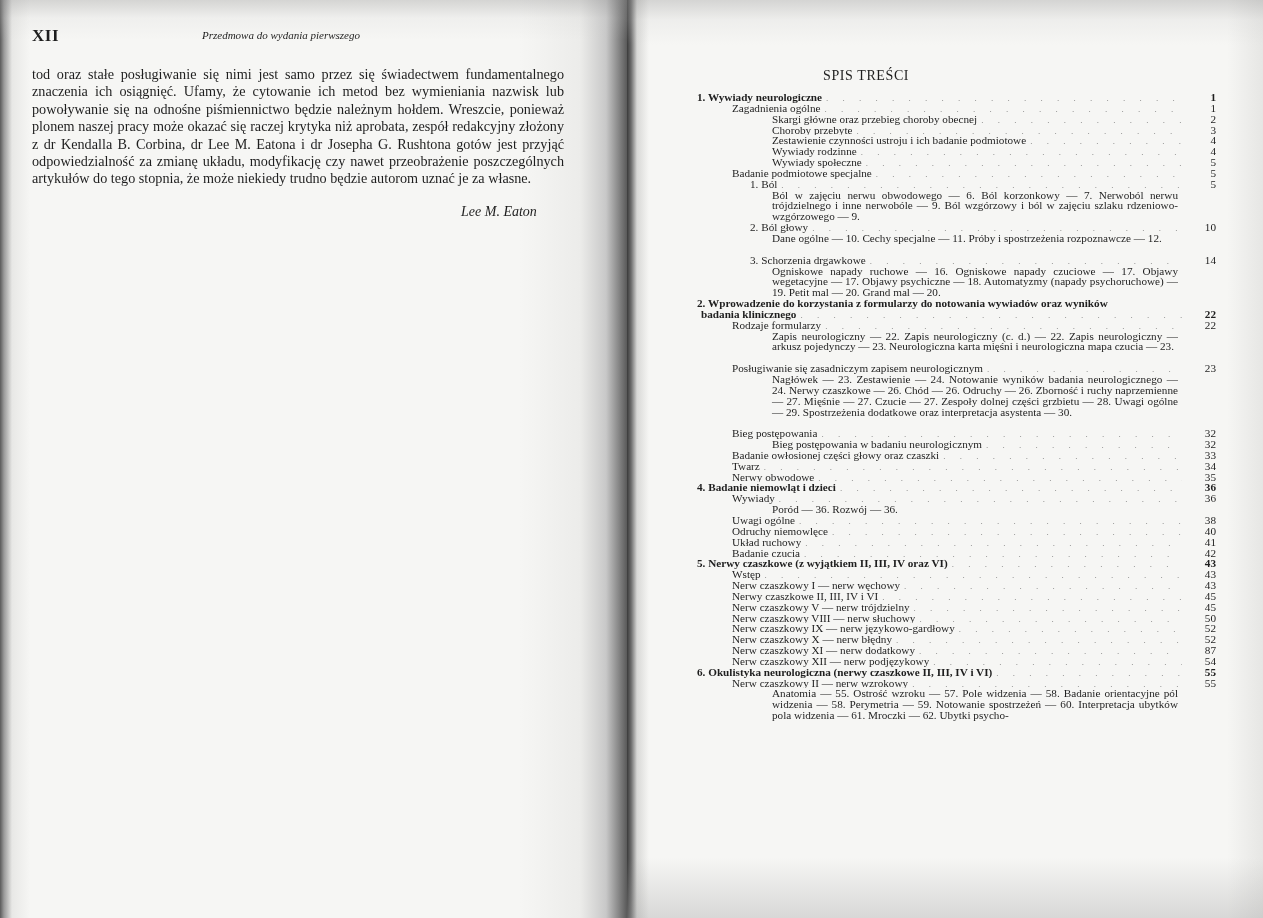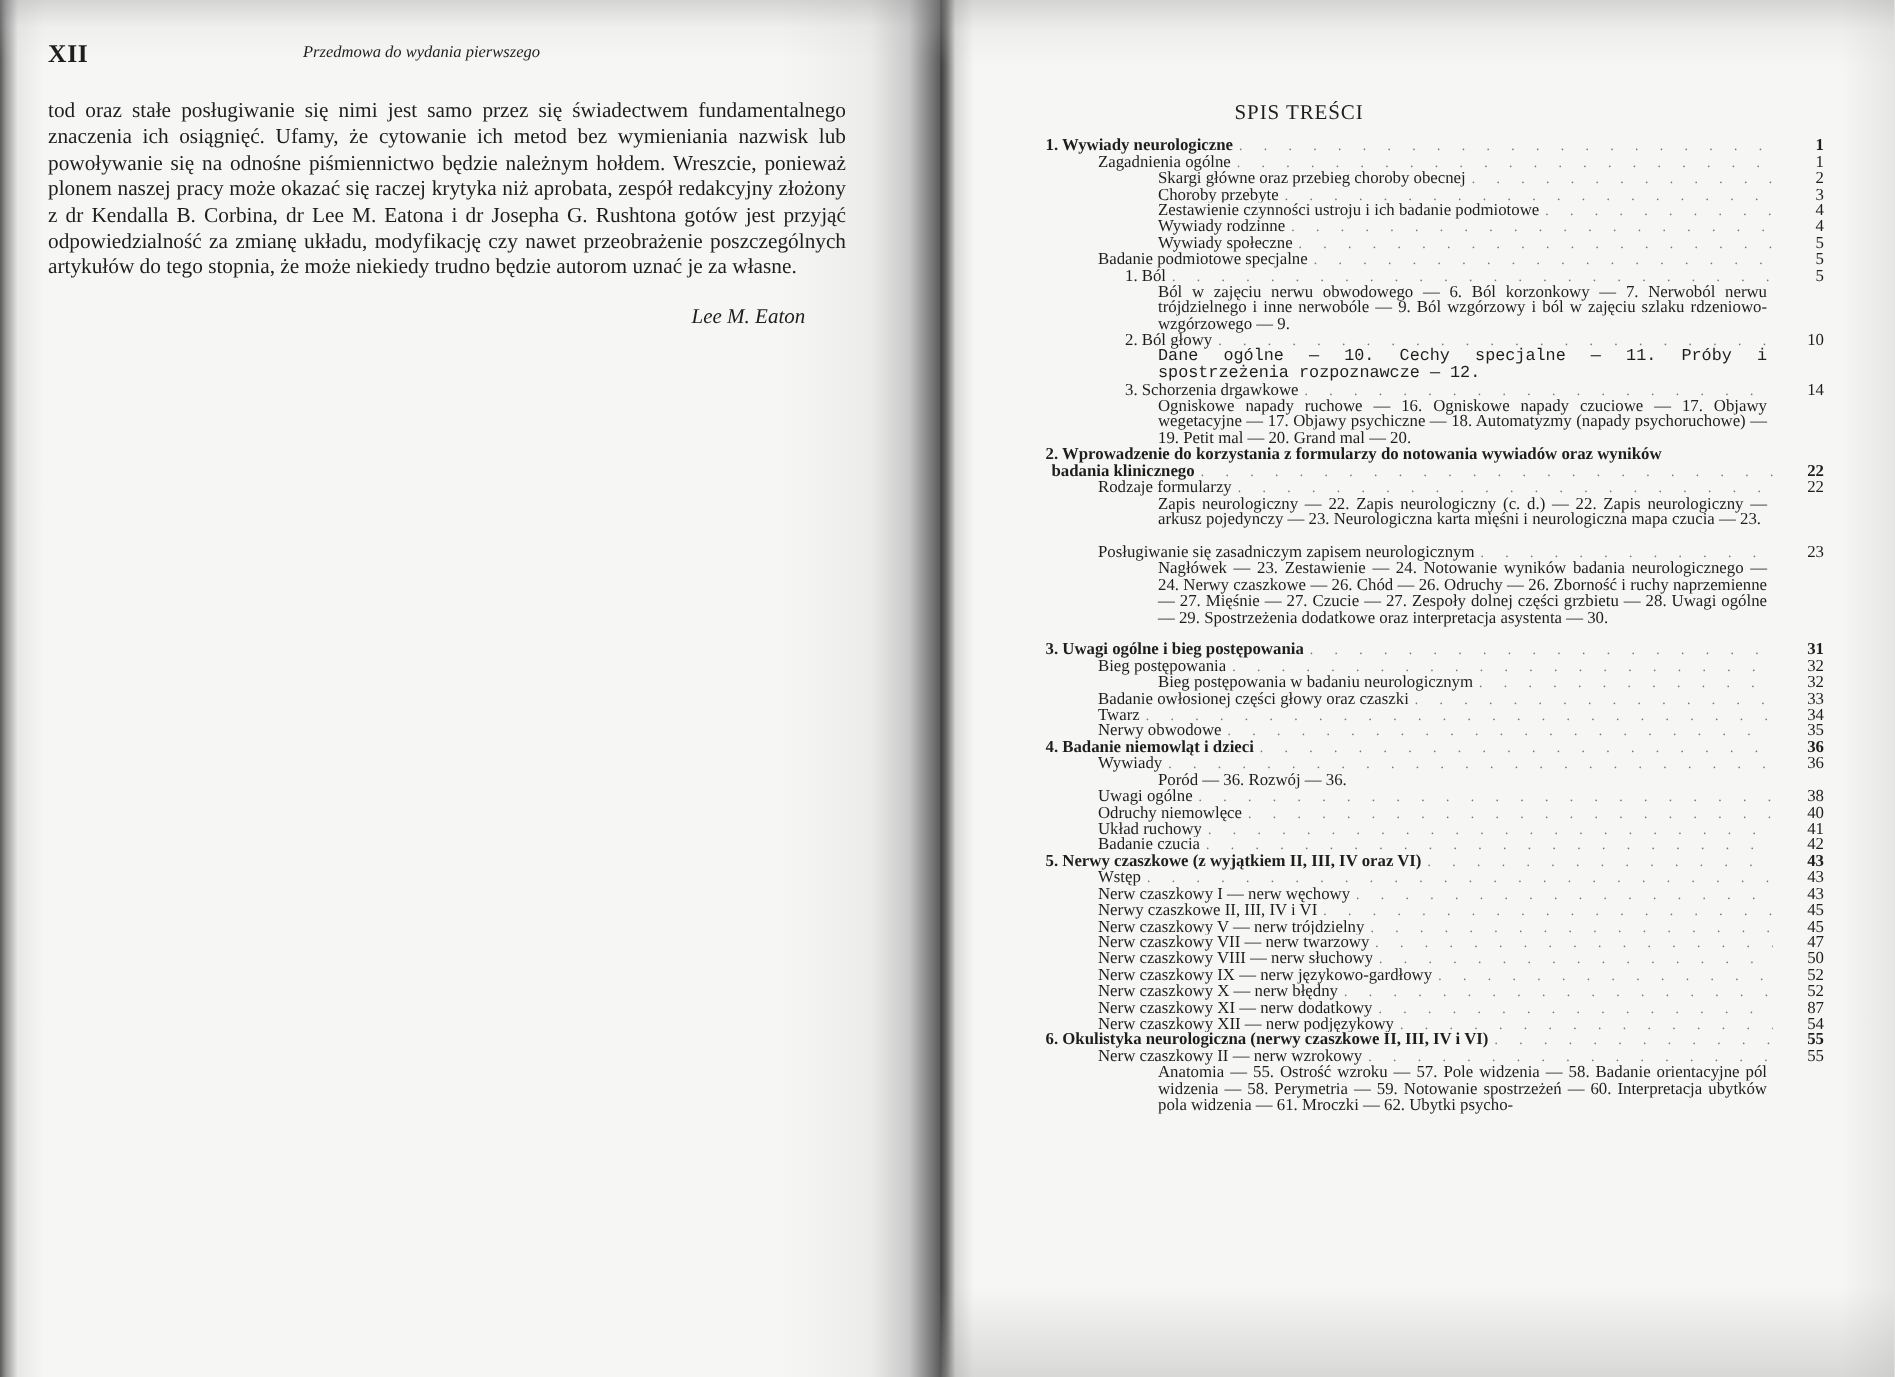--- a/index.html
+++ b/index.html
@@ -113,21 +113,21 @@
         <span class="label">1. Ból</span>
         <span class="leader" style="margin-right: 30px;"></span>
         <span class="page">5</span>
       </div>
       <div class="toc-para lvl2" style="height: 32.55px;">Ból w zajęciu nerwu obwodowego — 6. Ból korzonkowy — 7. Nerwoból nerwu trójdzielnego i inne nerwobóle — 9. Ból wzgórzowy i ból w zajęciu szlaku rdzeniowo-wzgórzowego — 9.</div>
       <div class="toc-row lvl2n">
         <span class="label">2. Ból głowy</span>
         <span class="leader" style="margin-right: 30px;"></span>
         <span class="page">10</span>
       </div>
-      <div class="toc-para lvl2" style="height: 21.7px; font-family: Liberation Mono, monospace;">Dane ogólne — 10. Cechy specjalne — 11. Próby i spostrzeżenia rozpoznawcze — 12.</div>
+      <div class="toc-para lvl2" style="height: 21.7px;">Dane ogólne — 10. Cechy specjalne — 11. Próby i spostrzeżenia rozpoznawcze — 12.</div>
       <div class="toc-row lvl2n">
         <span class="label">3. Schorzenia drgawkowe</span>
         <span class="leader" style="margin-right: 30px;"></span>
         <span class="page">14</span>
       </div>
       <div class="toc-para lvl2" style="height: 32.55px;">Ogniskowe napady ruchowe — 16. Ogniskowe napady czuciowe — 17. Objawy wegetacyjne — 17. Objawy psychiczne — 18. Automatyzmy (napady psychoruchowe) — 19. Petit mal — 20. Grand mal — 20.</div>
       <div class="toc-row lvl0 bold">
         <span class="label">2. Wprowadzenie do korzystania z formularzy do notowania wywiadów oraz wyników</span>
       </div>
       <div class="toc-row lvl0cont bold">
@@ -140,25 +140,20 @@
         <span class="leader" style="margin-right: 30px;"></span>
         <span class="page">22</span>
       </div>
       <div class="toc-para lvl2" style="height: 32.55px;">Zapis neurologiczny — 22. Zapis neurologiczny (c. d.) — 22. Zapis neurologiczny — arkusz pojedynczy — 23. Neurologiczna karta mięśni i neurologiczna mapa czucia — 23.</div>
       <div class="toc-row lvl1">
         <span class="label">Posługiwanie się zasadniczym zapisem neurologicznym</span>
         <span class="leader" style="margin-right: 30px;"></span>
         <span class="page">23</span>
       </div>
       <div class="toc-para lvl2" style="height: 54.25px;">Nagłówek — 23. Zestawienie — 24. Notowanie wyników badania neurologicznego — 24. Nerwy czaszkowe — 26. Chód — 26. Odruchy — 26. Zborność i ruchy naprzemienne — 27. Mięśnie — 27. Czucie — 27. Zespoły dolnej części grzbietu — 28. Uwagi ogólne — 29. Spostrzeżenia dodatkowe oraz interpretacja asystenta — 30.</div>
-      <div class="toc-row lvl0 bold">
-        <span class="label">3. Uwagi ogólne i bieg postępowania</span>
-        <span class="leader" style="margin-right: 30px;"></span>
-        <span class="page">31</span>
-      </div>
       <div class="toc-row lvl1">
         <span class="label">Bieg postępowania</span>
         <span class="leader" style="margin-right: 30px;"></span>
         <span class="page">32</span>
       </div>
       <div class="toc-row lvl2">
         <span class="label">Bieg postępowania w badaniu neurologicznym</span>
         <span class="leader" style="margin-right: 30px;"></span>
         <span class="page">32</span>
       </div>
@@ -225,25 +220,20 @@
       </div>
       <div class="toc-row lvl1">
         <span class="label">Nerwy czaszkowe II, III, IV i VI</span>
         <span class="leader" style="margin-right: 30px;"></span>
         <span class="page">45</span>
       </div>
       <div class="toc-row lvl1">
         <span class="label">Nerw czaszkowy V — nerw trójdzielny</span>
         <span class="leader" style="margin-right: 30px;"></span>
         <span class="page">45</span>
-      </div>
-      <div class="toc-row lvl1">
-        <span class="label">Nerw czaszkowy VII — nerw twarzowy</span>
-        <span class="leader" style="margin-right: 30px;"></span>
-        <span class="page">47</span>
       </div>
       <div class="toc-row lvl1">
         <span class="label">Nerw czaszkowy VIII — nerw słuchowy</span>
         <span class="leader" style="margin-right: 30px;"></span>
         <span class="page">50</span>
       </div>
       <div class="toc-row lvl1">
         <span class="label">Nerw czaszkowy IX — nerw językowo-gardłowy</span>
         <span class="leader" style="margin-right: 30px;"></span>
         <span class="page">52</span>

